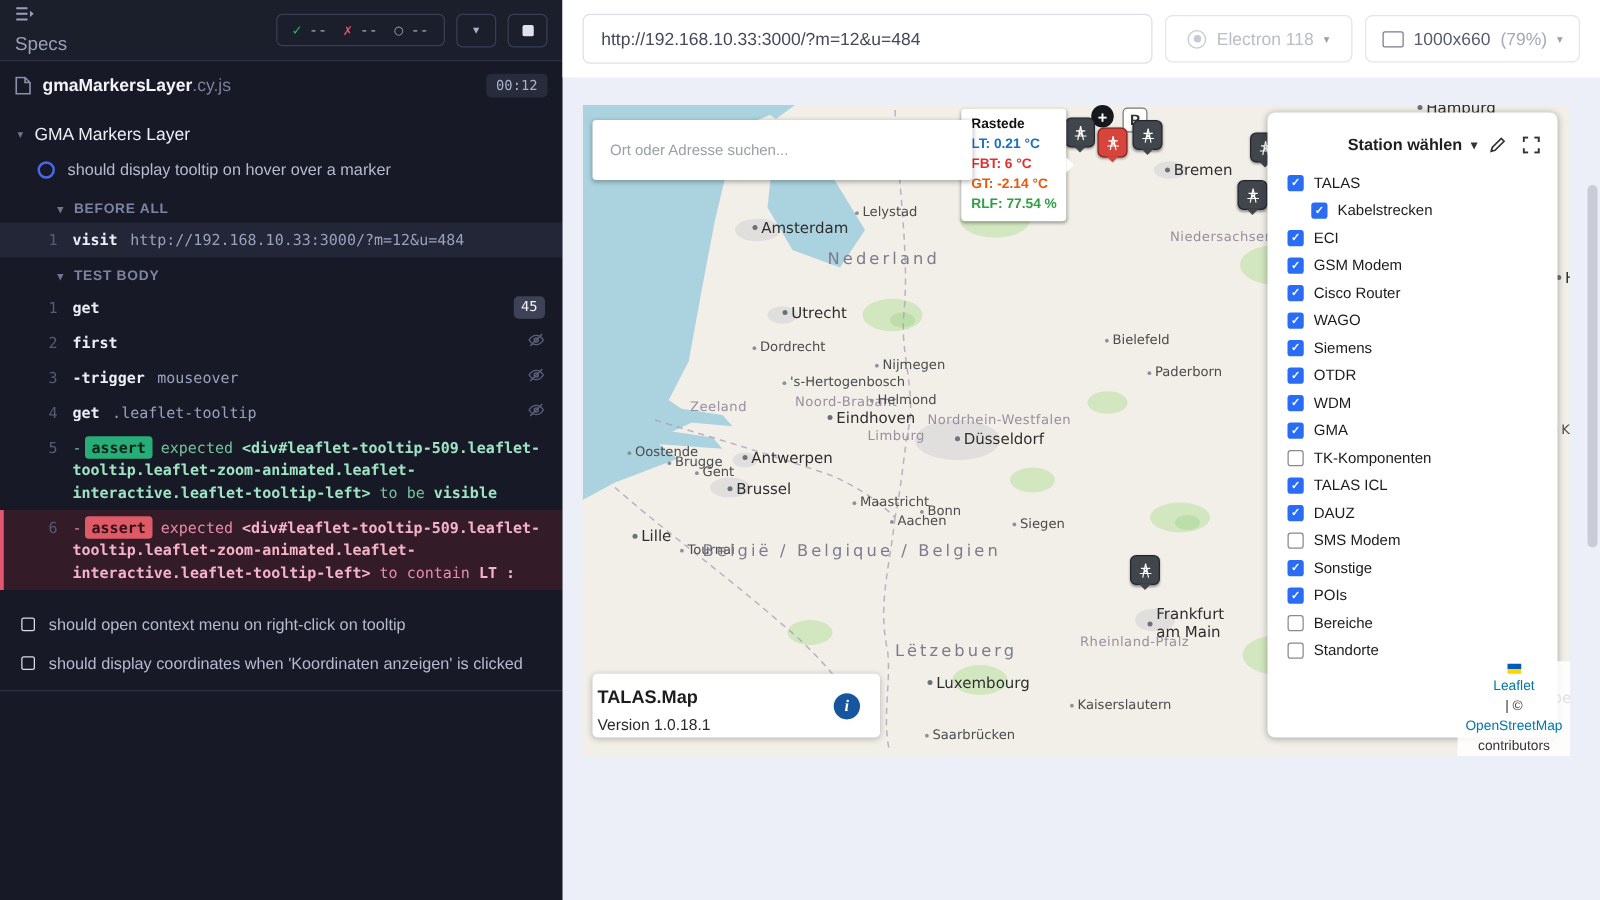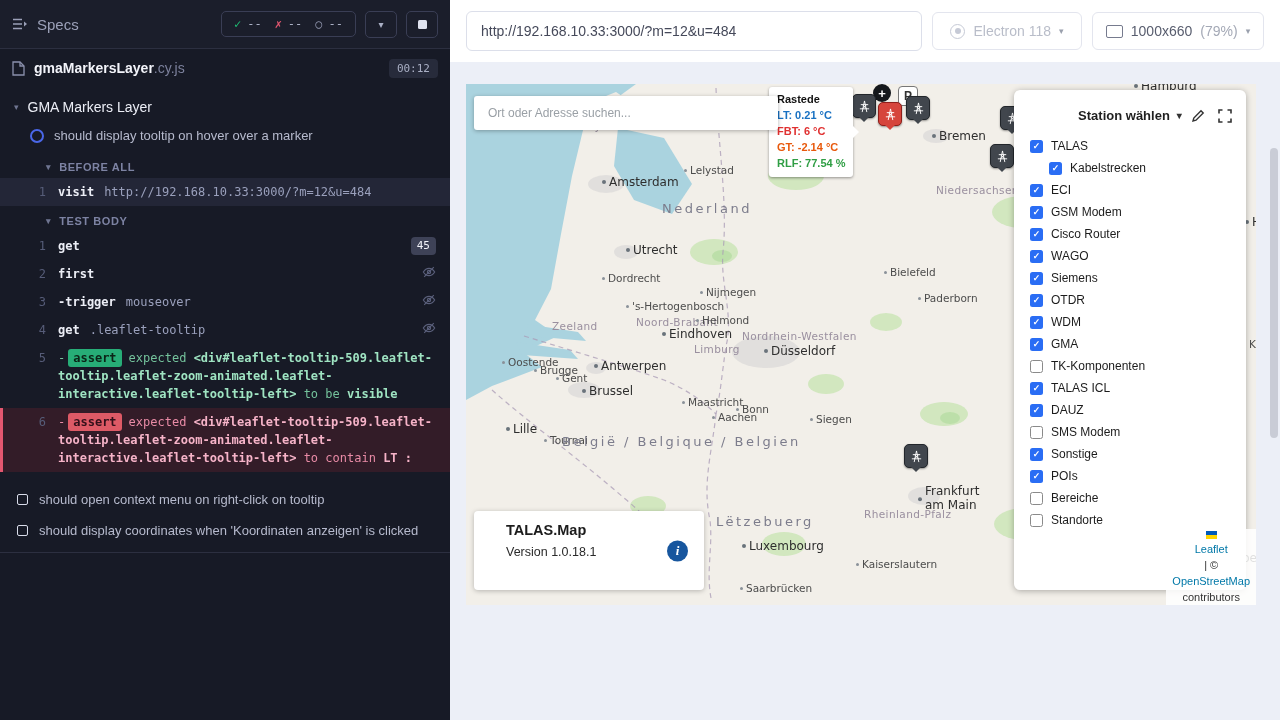--- a/index.html
+++ b/index.html
@@ -3,21 +3,21 @@
 <meta charset="utf-8">
 <style>
   html,body{margin:0;padding:0;width:1280px;height:720px;overflow:hidden;background:#0f1118;
     font-family:"Liberation Sans",sans-serif;}
   .app{display:flex;width:1280px;height:720px;}
 
   
   .reporter{width:450px;flex-shrink:0;background:#171a26;color:#c5c9dc;display:flex;flex-direction:column;}
   .rep-header{height:48px;display:flex;align-items:center;justify-content:space-between;
     padding:0 12px;border-bottom:1px solid #2c2f40;background:#1b1e2b;}
-  .specs-toggle{display:flex;align-items:center;gap:9px;color:#9ba0b8;font-size:15px;cursor:pointer;}
+  .specs-toggle{display:flex;align-items:flex-start;gap:9px;color:#9ba0b8;font-size:15px;cursor:pointer;flex-direction:column;}
   .rep-controls{display:flex;align-items:center;}
   .stats{display:flex;gap:13px;border:1px solid #3a3e55;border-radius:5px;padding:5px 12px;
     font-family:"DejaVu Sans Mono",monospace;font-size:12px;color:#9ba0b8;align-items:center;}
   .stat{display:flex;gap:6px;align-items:center;}
   .stat i{font-style:normal;font-size:12px;}
   .stat.passed i{color:var(--c-pass_green,#1fbf75);}
   .stat.failed i{color:var(--c-fail_red,#e45770);}
   .stat.pending i{color:#9095ad;}
   .stat em{font-style:normal;color:#aab0c5;}
   .icon-btn{width:32px;height:27px;border:1px solid #3a3e55;border-radius:5px;background:transparent;
@@ -96,21 +96,21 @@
   .marker.station,.marker.station-red{width:22px;height:22px;background:#41464d;border:1px solid #22262b;
     border-radius:5px;box-shadow:0 1px 2px rgba(0,0,0,.4);}
   .marker.station::after,.marker.station-red::after{content:"";position:absolute;bottom:-5px;left:50%;
     transform:translateX(-50%);border:5px solid transparent;border-top:5px solid #41464d;border-bottom:0;}
   .marker.station-red{background:var(--c-selected_marker_red,#d6453c);border-color:#8f1f1a;z-index:3;}
   .marker.station-red::after{border-top-color:var(--c-selected_marker_red,#d6453c);}
   .marker.parking{width:18px;height:18px;background:#fff;border:1px solid #777;border-radius:4px;
     color:#333;font-weight:700;font-size:12px;}
   .marker.cluster{width:18px;height:18px;background:#15181c;color:#fff;border-radius:50%;font-size:13px;font-weight:700;}
 
-  .map-search{position:absolute;left:8px;top:12px;width:300px;height:34px;background:#fff;border-radius:3px;
+  .map-search{position:absolute;left:8px;top:12px;width:300px;height:48px;background:#fff;border-radius:3px;
     box-shadow:0 1px 4px rgba(0,0,0,.3);display:flex;align-items:center;padding:0 2px;z-index:4;}
   .map-search input{border:none;outline:none;width:100%;height:100%;padding:0 12px;font-size:12px;
     color:#444;font-family:"Liberation Sans",sans-serif;background:transparent;}
   .map-search input::placeholder{color:#9aa0a6;}
 
   .map-tooltip{position:absolute;left:303px;top:3px;background:#fff;border-radius:3px;z-index:3;
     box-shadow:0 1px 3px rgba(0,0,0,.4);padding:5px 8px;font-size:11px;line-height:1.45;}
   .map-tooltip::after{content:"";position:absolute;right:-6px;top:50%;transform:translateY(-50%);
     border:6px solid transparent;border-left:6px solid #fff;border-right:0;}
   .tip-title{font-weight:700;color:#111;}
@@ -123,22 +123,22 @@
   .panel-title .chev{color:#333;font-size:10px;}
   .panel-icons{position:absolute;right:14px;display:flex;gap:13px;}
   .panel-icons span{display:flex;cursor:pointer;}
   .chk-row{display:flex;align-items:center;gap:8px;padding:4px 16px;font-size:12px;color:#1c1c1c;cursor:pointer;}
   .chk-row.indent{padding-left:35px;}
   .chk{width:13px;height:13px;border-radius:2.5px;display:flex;align-items:center;justify-content:center;
     flex-shrink:0;box-sizing:border-box;}
   .chk.on{background:var(--c-checkbox_blue,#2a6df4);color:#fff;font-size:9px;font-weight:700;}
   .chk.off{border:1.5px solid #8a8a8a;background:#fff;}
 
-  .version-card{position:absolute;left:8px;bottom:15px;width:230px;height:79px;background:#fff;border-radius:4px;
-    box-shadow:0 1px 5px rgba(0,0,0,.25);padding:11px 32px;box-sizing:border-box;z-index:5;}
+  .version-card{position:absolute;left:8px;bottom:15px;width:230px;height:51px;background:#fff;border-radius:4px;
+    box-shadow:0 1px 5px rgba(0,0,0,.25);padding:11px 4px;box-sizing:border-box;z-index:5;}
   .vc-title{font-size:14.5px;font-weight:700;color:#1c1c1c;}
   .vc-version{font-size:12.5px;color:#2a2a2a;margin-top:7px;}
   .info-btn{position:absolute;right:16px;top:50%;transform:translateY(-50%);width:21px;height:21px;border-radius:50%;
     background:var(--c-info_blue,#17569e);color:#fff;display:flex;align-items:center;justify-content:center;
     font-size:13px;font-weight:700;font-family:"Liberation Serif",serif;font-style:italic;cursor:pointer;}
 
   .attribution{position:absolute;right:0;bottom:0;background:rgba(255,255,255,.85);font-size:11px;color:#333;
     padding:2px 6px;display:flex;gap:4px;align-items:center;z-index:6;flex-direction:column;}
   .attr-link{color:var(--c-link_blue,#0078a8);cursor:pointer;}
   .flag{width:11px;height:8px;display:inline-block;background:linear-gradient(to bottom,#005bbb 50%,#ffd500 50%);}

